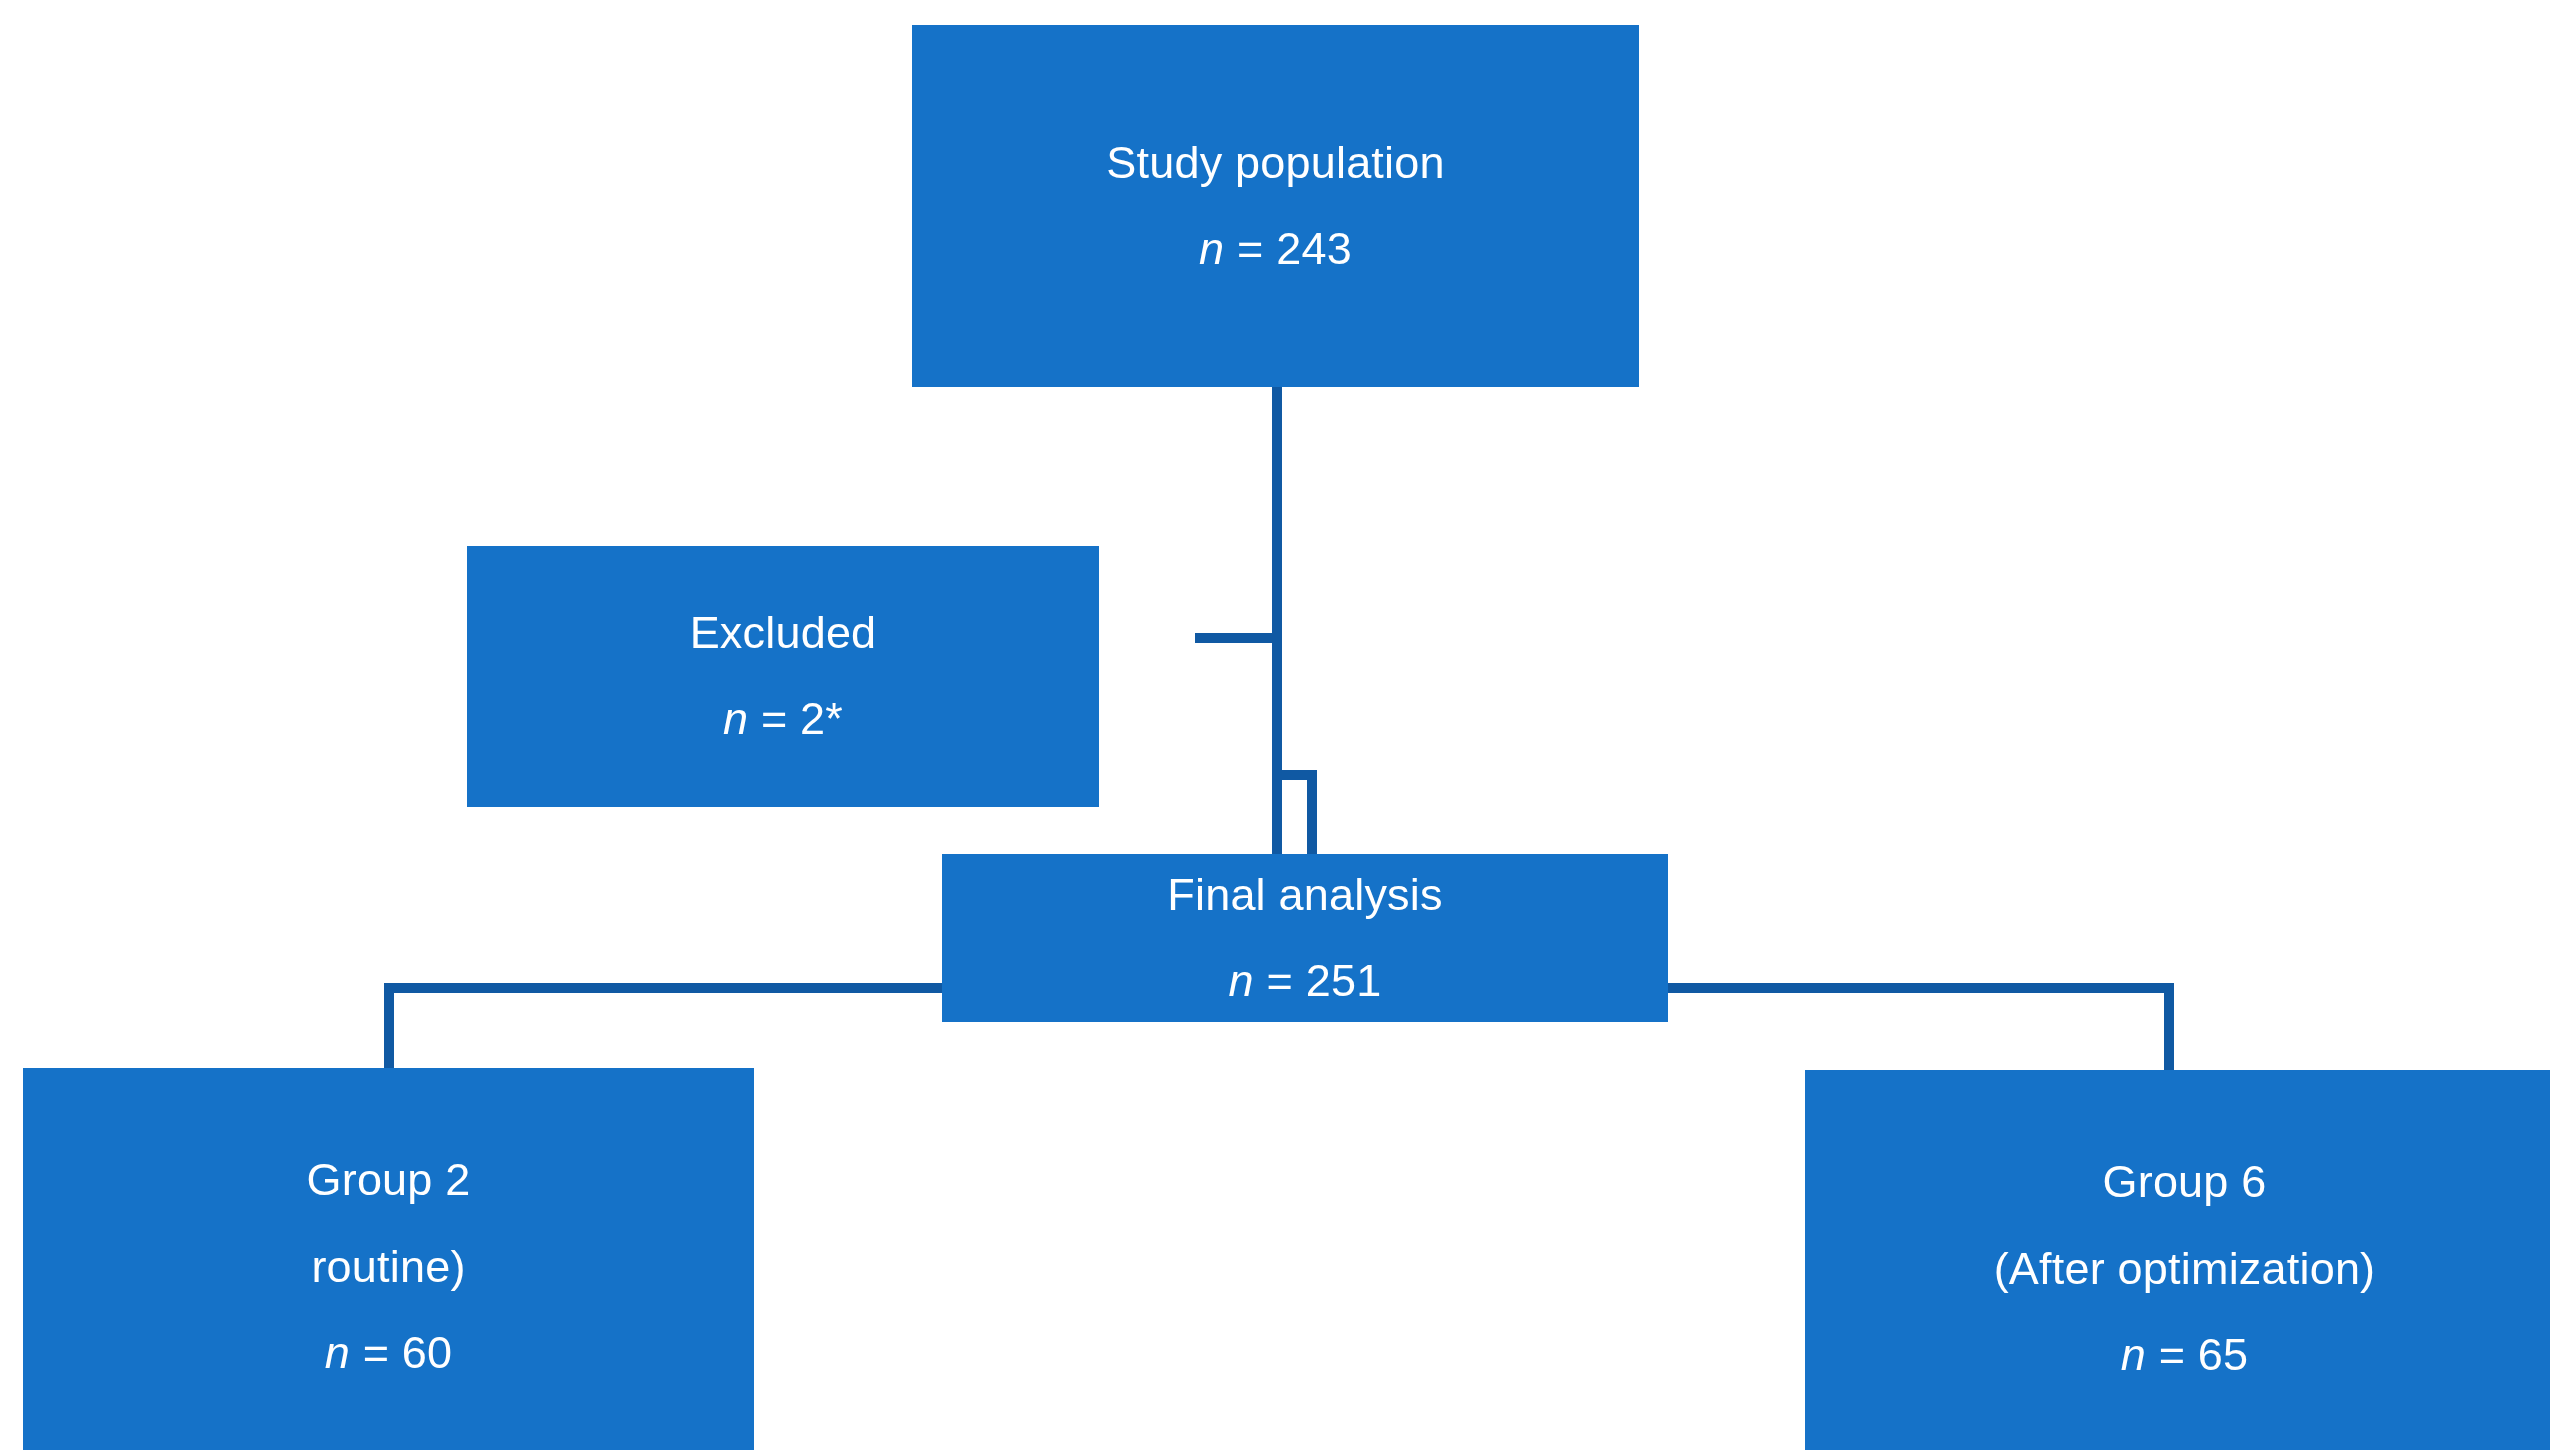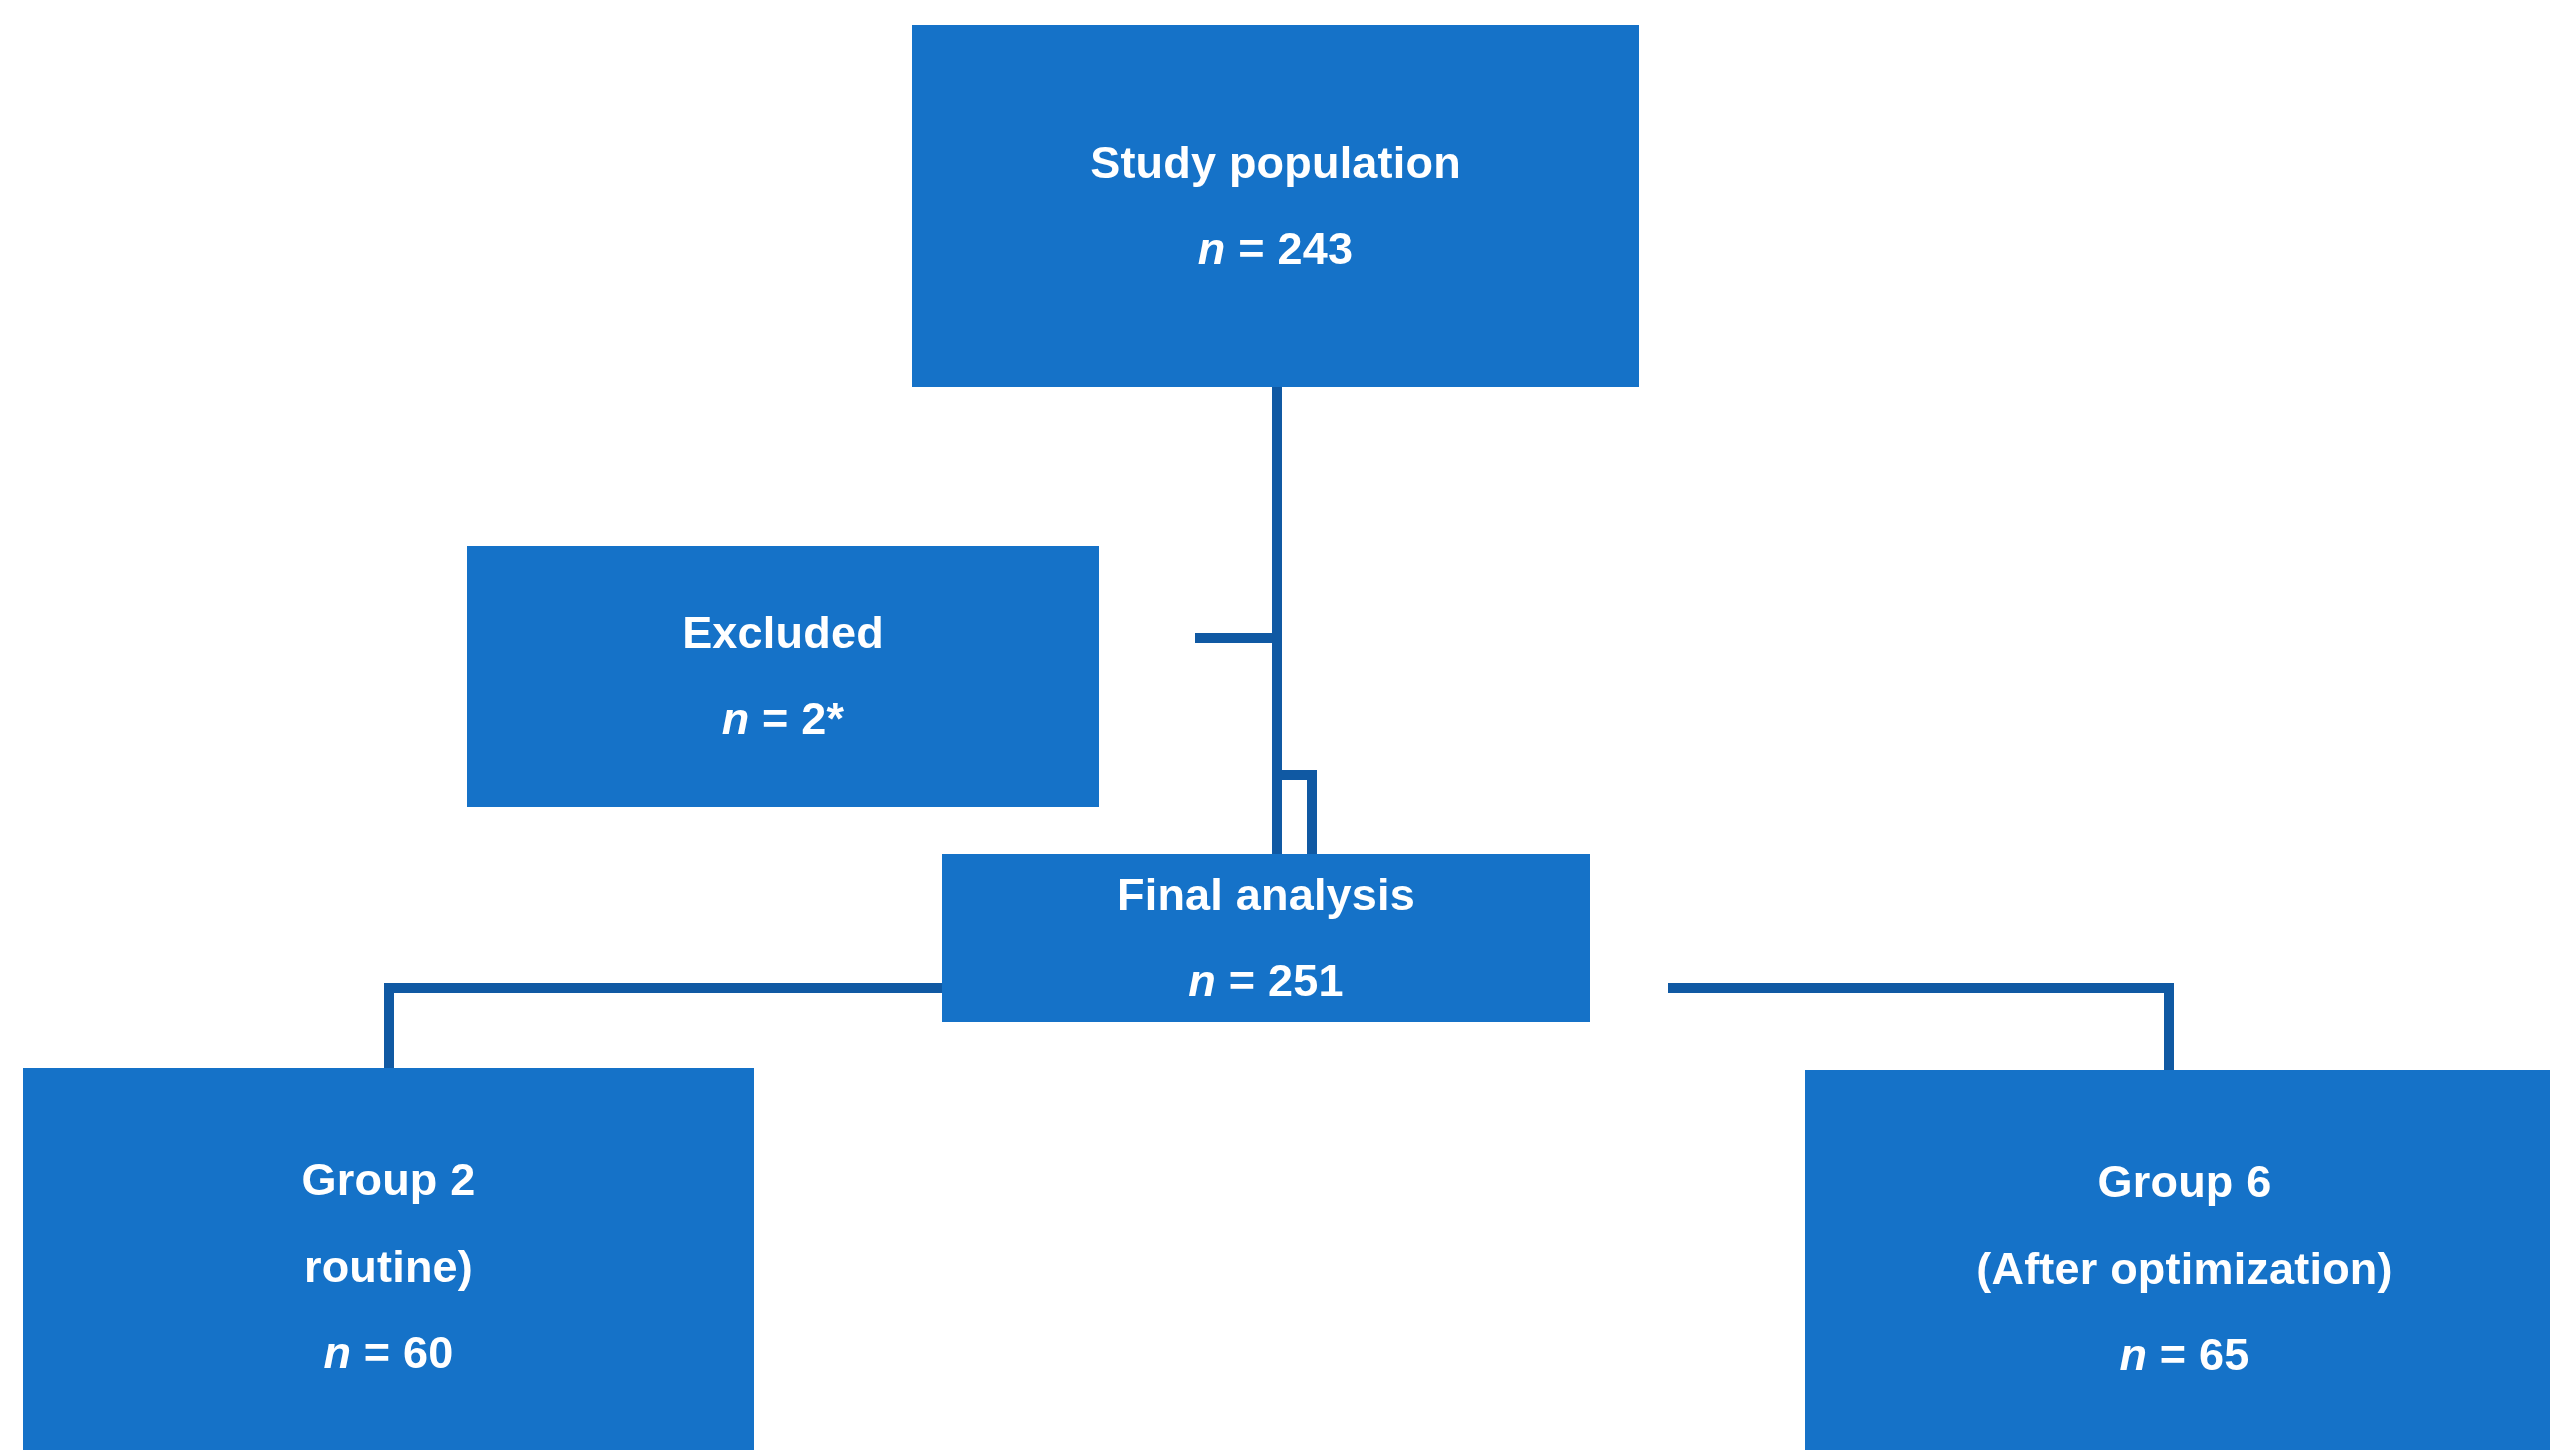--- a/index.html
+++ b/index.html
@@ -25,21 +25,20 @@
     align-items: center;
     justify-content: center;
     color: #ffffff;
     text-align: center;
     line-height: 1.30;
     letter-spacing: 0.2px;
   }
   .node .line {
     display: block;
     white-space: nowrap;
-    font-weight: bold;
   }
   .node .spacer {
     display: block;
     height: 0.62em;
   }
   .n-italic {
     font-style: italic;
   }
   .connector {
     position: absolute;
@@ -49,21 +48,21 @@
   
   #node-study-population {
     left: 912px;  top: 25px;    width: 727px;  height: 362px;
     font-size: 45px;
   }
   #node-excluded {
     left: 467px;  top: 546px;   width: 632px;  height: 261px;
     font-size: 45px;
   }
   #node-final-analysis {
-    left: 942px; top: 854px;   width: 648px;  height: 168px;
+    left: 942px; top: 854px;   width: 726px;  height: 168px;
     font-size: 45px;
   }
   #node-group-1 {
     left: 23px;   top: 1068px;  width: 731px;  height: 398px;
     font-size: 45px;
   }
   #node-group-2 {
     left: 1805px; top: 1070px;  width: 759px;  height: 398px;
     font-size: 45px;
   }

